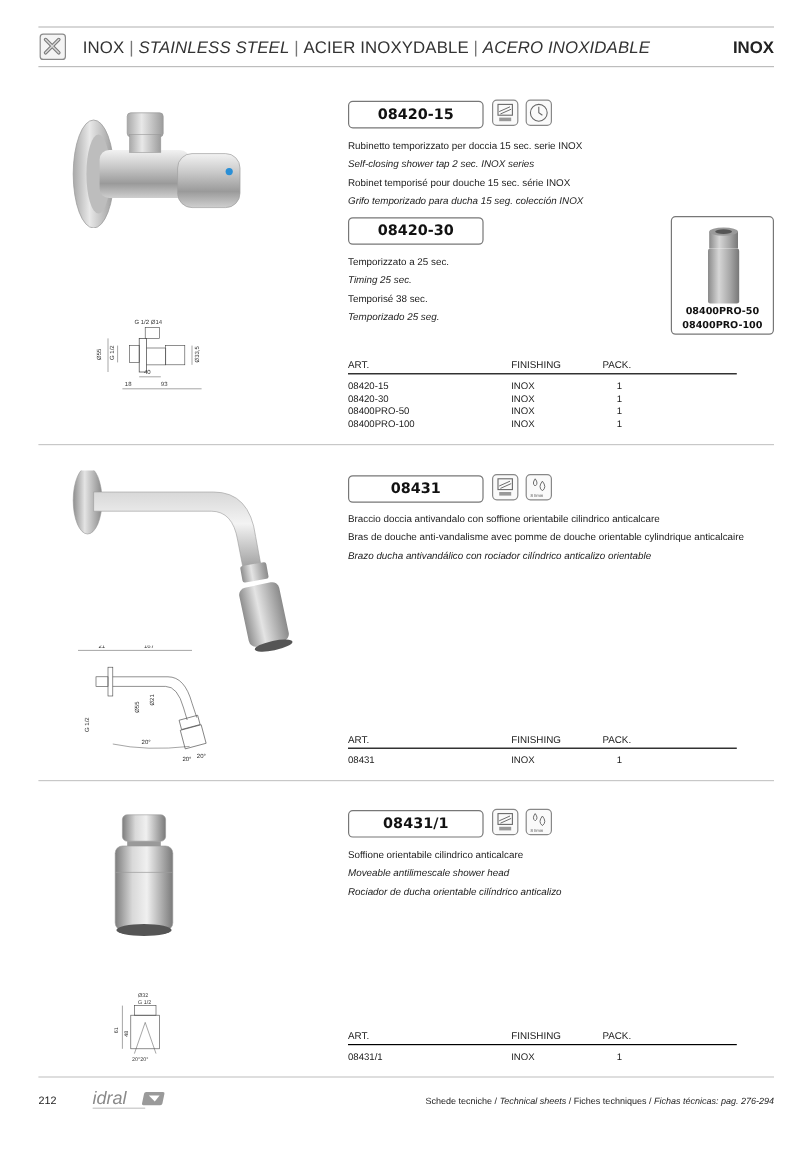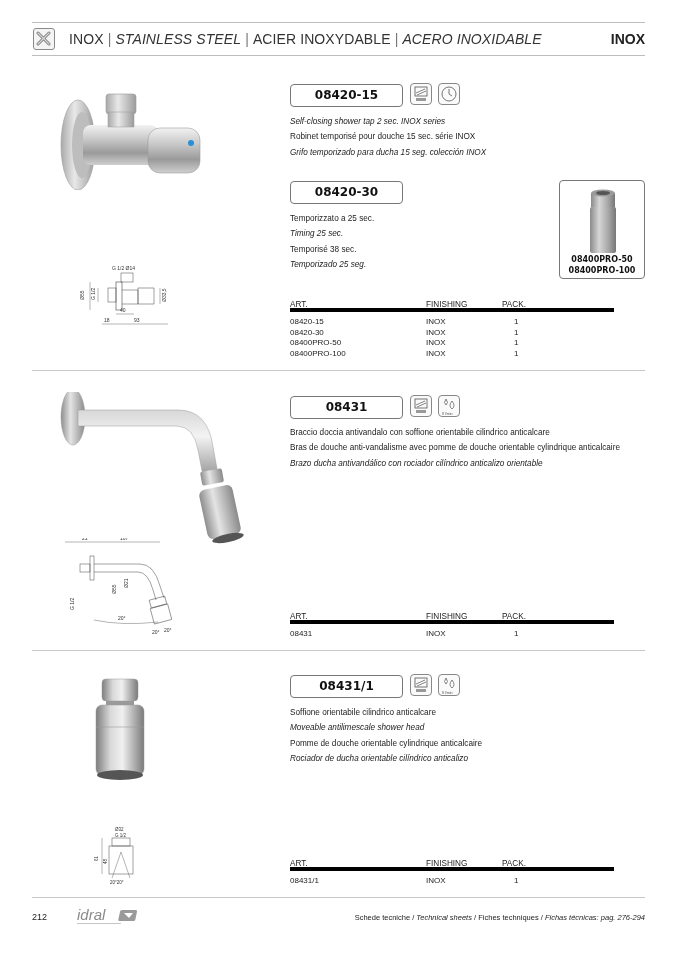--- a/index.html
+++ b/index.html
@@ -16,21 +16,21 @@
 
   
   .codebox { position: absolute; width: 113px; height: 23px; border: 1px solid #777; border-radius: 4px; text-align: center; font-family: "DejaVu Sans", sans-serif; font-weight: bold; font-size: 12px; line-height: 21px; color: #111; }
   .iconbox { position: absolute; width: 22px; height: 22px; border: 1px solid #888; border-radius: 4px; background: #fafafa; }
 
   .desc { position: absolute; left: 290px; font-family: "Liberation Sans", sans-serif; font-size: 8.2px; color: #222; line-height: 15.3px; white-space: nowrap; }
   .desc .it { font-style: italic; }
 
   
   .tbl { position: absolute; left: 290px; width: 324px; font-family: "Liberation Sans", sans-serif; color: #222; }
-  .tbl .th { position: relative; height: 12px; font-size: 8.2px; border-bottom: 4px solid #000000; }
+  .tbl .th { position: relative; height: 12px; font-size: 8.2px; border-bottom: 1px solid #000000; }
   .tbl .th span, .tbl .tr span { position: absolute; }
   .tbl .tr { position: relative; height: 10.5px; font-size: 8px; }
   .c1 { left: 0; } .c2 { left: 113px; padding-left: 23px; } .c3 { left: 212px; } .c3v { left: 224px; }
 
   .divider { position: absolute; left: 32px; width: 613px; height: 1px; background: #c8c8c8; }
 
   .sidepic { position: absolute; left: 559px; top: 180px; width: 86px; height: 99px; border: 1px solid #777; border-radius: 4px; background: #fff; }
   .sidepic .lbl { position: absolute; left: 0; right: 0; text-align: center; font-family: "DejaVu Sans", sans-serif; font-weight: bold; font-size: 8px; color: #111; }
 
   
@@ -113,20 +113,21 @@
     <rect x="5" y="14" width="10" height="3" fill="#999"></rect>
   </svg>
 </div>
 <div class="iconbox" style="left:438px; top:83px;">
   <svg width="20" height="20" viewBox="0 0 20 20">
     <circle cx="10" cy="10" r="7" fill="none" stroke="#666" stroke-width="0.9"></circle>
     <path d="M10 5 V10 L13 12" fill="none" stroke="#666" stroke-width="0.9"></path>
   </svg>
 </div>
 <div class="desc" style="top:114px;">
+  <div>Rubinetto temporizzato per doccia 15 sec. serie INOX</div>
   <div class="it">Self-closing shower tap 2 sec. INOX series</div>
   <div>Robinet temporisé pour douche 15 sec. série INOX</div>
   <div class="it">Grifo temporizado para ducha 15 seg. colección INOX</div>
 </div>
 
 <div class="codebox" style="left:290px; top:181px;">08420-30</div>
 <div class="desc" style="top:211px;">
   <div>Temporizzato a 25 sec.</div>
   <div class="it">Timing 25 sec.</div>
   <div>Temporisé 38 sec.</div>
@@ -306,21 +307,20 @@
 <div class="iconbox" style="left:438px; top:674px;">
   <svg width="20" height="20" viewBox="0 0 20 20">
     <path d="M7 3 Q4 7 7 9 Q10 7 7 3 Z" fill="none" stroke="#666" stroke-width="0.8"></path>
     <path d="M13 5 Q9 10 13 13 Q17 10 13 5 Z" fill="none" stroke="#666" stroke-width="0.8"></path>
     <text x="3" y="18.5" font-size="3.6" font-family="Liberation Sans, sans-serif" fill="#555">8 l/min</text>
   </svg>
 </div>
 <div class="desc" style="top:705px;">
   <div>Soffione orientabile cilindrico anticalcare</div>
   <div class="it">Moveable antilimescale shower head</div>
-  <div>Pomme de douche orientable cylindrique anticalcaire</div>
   <div class="it">Rociador de ducha orientable cilíndrico anticalizo</div>
 </div>
 
 <div class="tbl" style="top:859px;">
   <div class="th">
     <span class="c1">ART.</span>
     <span class="c2">FINISHING</span>
     <span class="c3">PACK.</span>
   </div>
   <div style="height:5px"></div>

